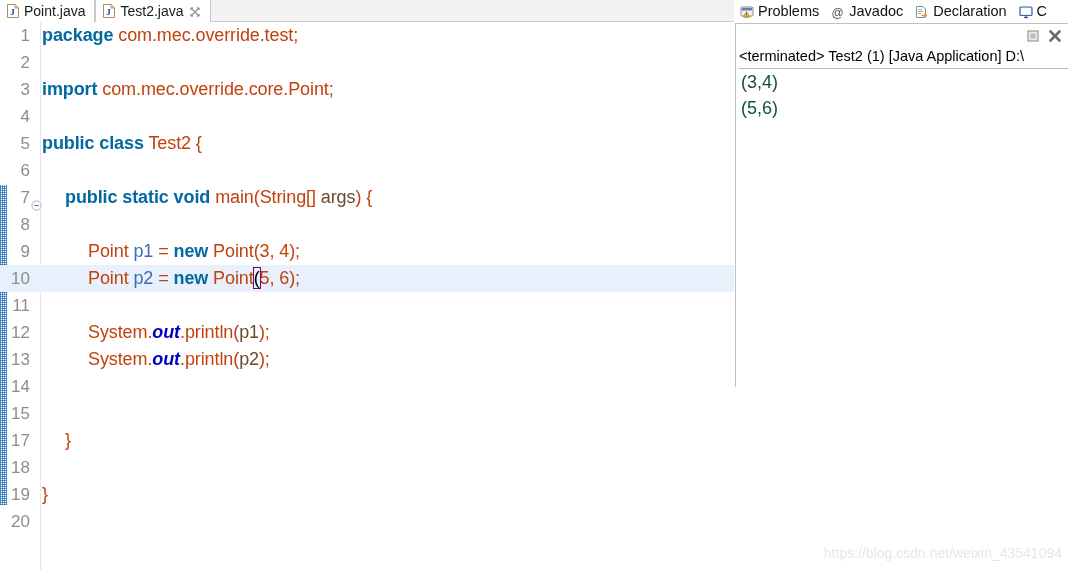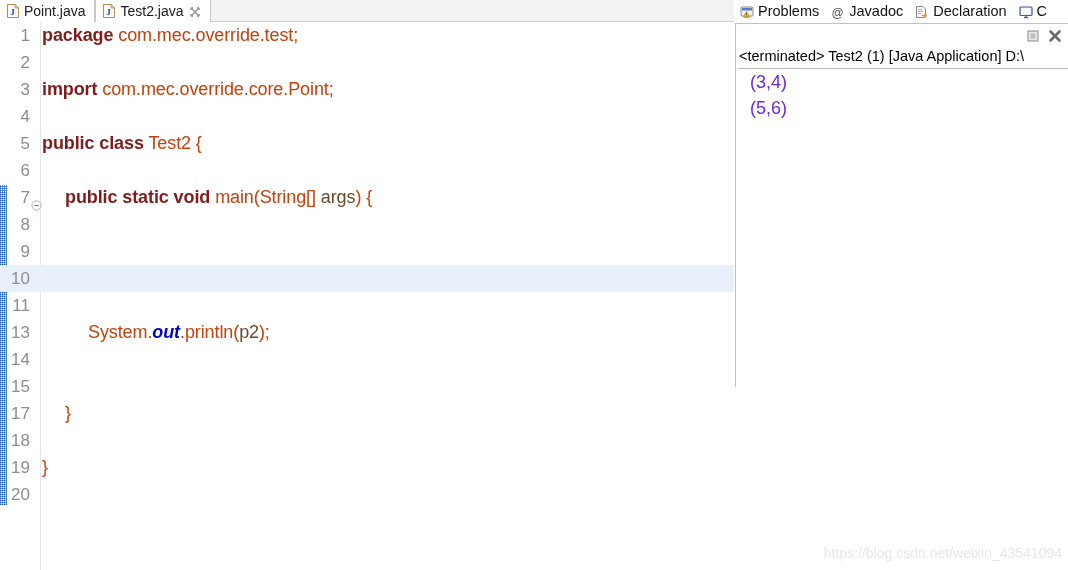--- a/index.html
+++ b/index.html
@@ -156,21 +156,21 @@
     position: absolute;
     left: 42px;
     font-size: 18px;
     font-family: "Liberation Sans", sans-serif;
     color: #000000;
     line-height: 27px;
     letter-spacing: -0.1px;
   }
 
   
-  .kw   { color: #7f1d1d; font-weight: bold; }
+  .kw   { color: #0369a1; font-weight: bold; }
   .var  { color: #3c6eb4; }
   .lvar { color: #6a4a2a; }
   .parm { color: #6a4a2a; }
   .sfld { color: #0000c0; font-weight: bold; font-style: italic; }
   .plain{ color: #c2410c; }
   .bracketbox {
     outline: 1px solid #7f0055;
     outline-offset: 0px;
     padding: 0 0px;
   }
@@ -246,24 +246,24 @@
   #console-sep {
     position: absolute;
     left: 2px;
     top: 44px;
     width: 330px;
     height: 1px;
     background: #b9b9b9;
   }
   #console-out {
     position: absolute;
-    left: 14px;
+    left: 5px;
     top: 45px;
     font-size: 18px;
-    color: #6d28d9;
+    color: #14532d;
     line-height: 26px;
   }
   .outline { white-space: pre; }
 
   #console-hscroll {
     position: absolute;
     left: 1px;
     bottom: 2px;
     width: 331px;
     height: 17px;
@@ -349,23 +349,24 @@
           <div class="cline"><span class="lno">2</span><span class="ctext" style="left: 42px;"></span></div>
           <div class="cline"><span class="lno">3</span><span class="ctext" style="left: 42px;"><span class="kw">import</span><span class="plain"> com.mec.override.core.Point;</span></span></div>
           <div class="cline"><span class="lno">4</span><span class="ctext" style="left: 42px;"></span></div>
           <div class="cline"><span class="lno">5</span><span class="ctext" style="left: 42px;"><span class="kw">public class</span><span class="plain"> Test2 {</span></span></div>
           <div class="cline"><span class="lno">6</span><span class="ctext" style="left: 42px;"></span></div>
           <div class="cline"><span class="lno">7</span><span class="fold"><svg width="11" height="11" viewBox="0 0 11 11">
                 <circle cx="5.5" cy="5.5" r="4.6" fill="#ffffff" stroke="#9fb6cf" stroke-width="1"></circle>
                 <path d="M3.2 5.5 h4.6" stroke="#5b7fa6" stroke-width="1.1"></path>
               </svg></span><span class="ctext" style="left: 65px; text-align: center;"><span class="kw">public static void</span><span class="plain"> main(String[] </span><span class="parm">args</span><span class="plain">) {</span></span></div>
           <div class="cline"><span class="lno">8</span><span class="ctext" style="left: 42px;"></span></div>
-          <div class="cline"><span class="lno">9</span></div>
-          <div class="cline hl"><span class="lno">10</span></div>
+          <div class="cline"><span class="lno">9</span><span class="ctext" style="left: 88px;"><span class="plain">Point </span><span class="var">p1</span><span class="plain"> = </span><span class="kw">new</span><span class="plain"> Point(3, 4);</span></span></div>
+          <div class="cline hl"><span class="lno">10</span><span class="ctext" style="left: 88px;"><span class="plain">Point </span><span class="var">p2</span><span class="plain"> = </span><span class="kw">new</span><span class="plain"> Point</span><span class="bracketbox">(</span><span class="plain">5, 6);</span></span></div>
           <div class="cline"><span class="lno">11</span><span class="ctext" style="left: 42px;"></span></div>
+          <div class="cline"><span class="lno">12</span><span class="ctext" style="left: 88px;"><span class="plain">System.</span><span class="sfld">out</span><span class="plain">.println(</span><span class="lvar">p1</span><span class="plain">);</span></span></div>
           <div class="cline"><span class="lno">13</span><span class="ctext" style="left: 88px;"><span class="plain">System.</span><span class="sfld">out</span><span class="plain">.println(</span><span class="lvar">p2</span><span class="plain">);</span></span></div>
           <div class="cline"><span class="lno">14</span><span class="ctext" style="left: 42px;"></span></div>
           <div class="cline"><span class="lno">15</span><span class="ctext" style="left: 42px;"></span></div>
           <div class="cline"><span class="lno">17</span><span class="ctext" style="left: 65px;"><span class="plain">}</span></span></div>
           <div class="cline"><span class="lno">18</span><span class="ctext" style="left: 42px;"></span></div>
           <div class="cline"><span class="lno">19</span><span class="ctext" style="left: 42px;"><span class="plain">}</span></span></div>
           <div class="cline"><span class="lno">20</span><span class="ctext" style="left: 42px;"></span></div>
         </div>
     </div>
   </div>

